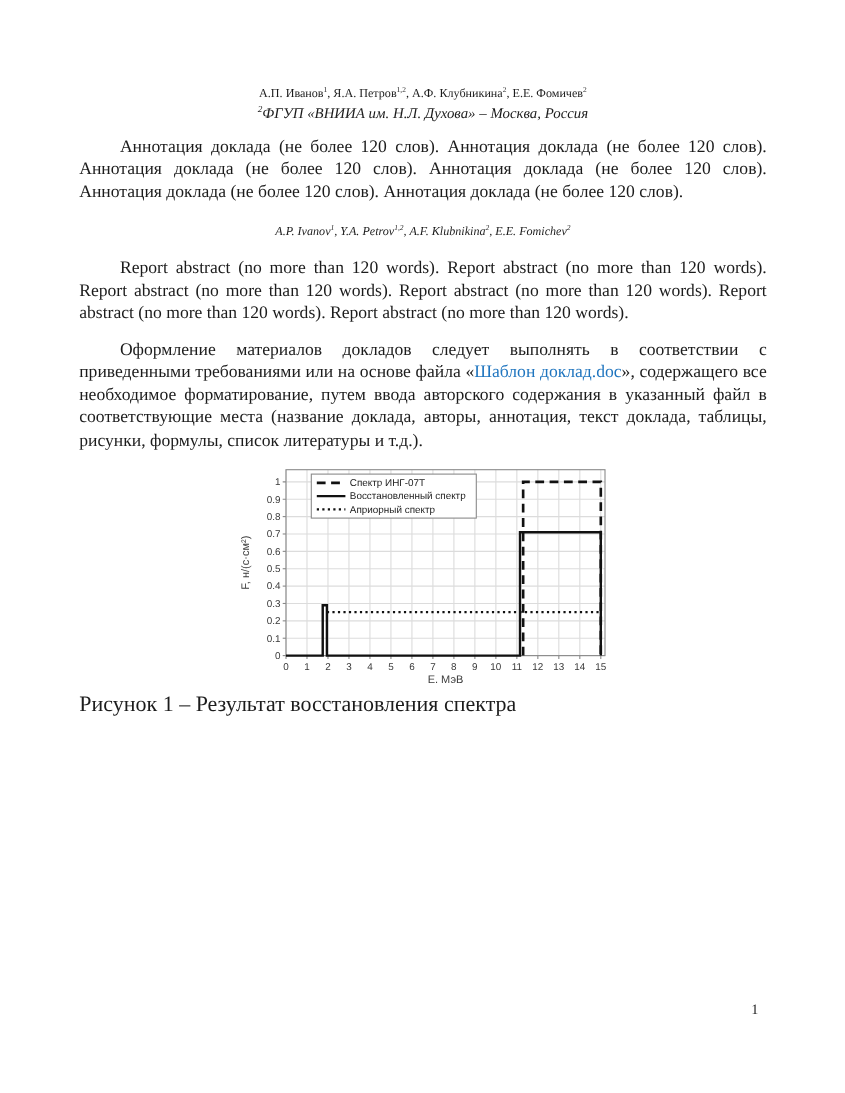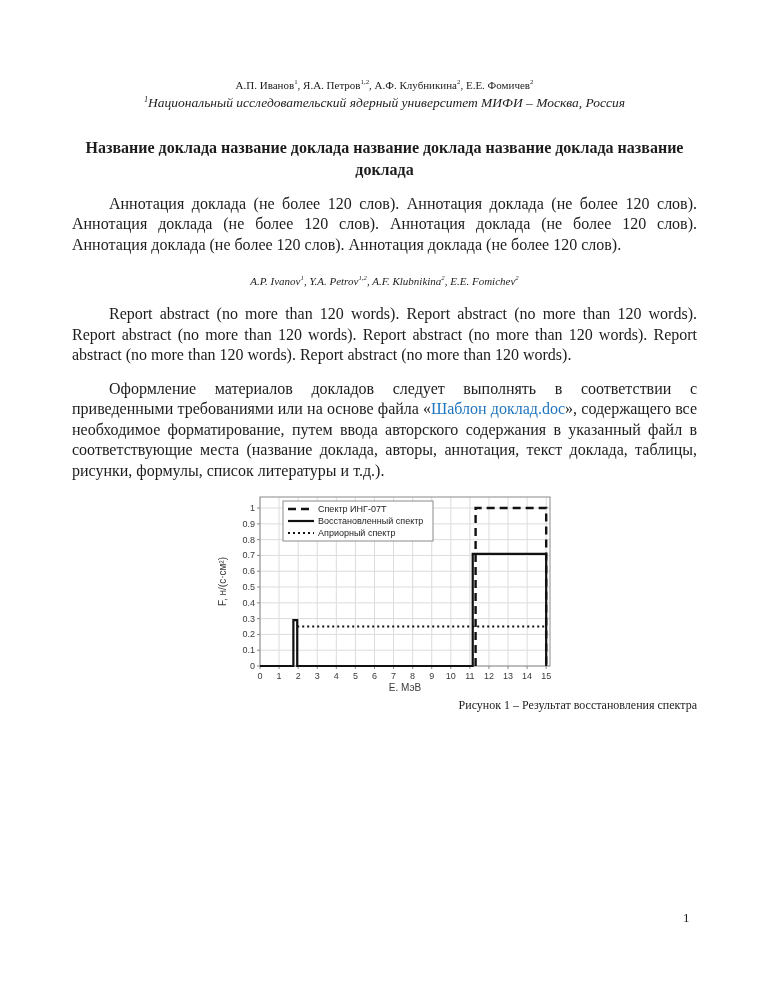--- a/index.html
+++ b/index.html
@@ -10,33 +10,32 @@
   .page{padding:76px 71px 0 72px;}
   .center{text-align:center;}
   .authors{font-size:11px;line-height:19px;margin:0;}
   .affil{font-size:13.5px;font-style:italic;line-height:15.5px;margin:0;}
   sup{font-size:0.62em;line-height:0;}
   .title{font-size:16px;font-weight:bold;text-align:center;line-height:22px;margin:26px 0 0 0;}
   .para{font-size:16px;line-height:20.5px;text-align:justify;text-indent:37px;margin:13px 0 0 0;}
   .mt{margin-top:17px;font-style:italic;}
   .doclink{text-decoration:none;cursor:pointer;}
   figure{margin:10px 0 0 0;text-align:center;}
-  figcaption{font-size:12px;margin-top:3px;text-align:right;color:#1c1c1c;}
+  figcaption{font-size:20px;margin-top:3px;text-align:left;color:#1c1c1c;}
   .pageno{position:absolute;left:683px;top:910px;font-size:13px;color:#1c1c1c;}
   svg text{font-family:"Liberation Sans",sans-serif;}
 </style>
 </head>
 <body>
 
 <div class="page">
 
   <p class="authors center">А.П. Иванов<sup>1</sup>, Я.А. Петров<sup>1,2</sup>, А.Ф. Клубникина<sup>2</sup>, Е.Е. Фомичев<sup>2</sup></p>
-  <p class="affil center"><sup>1</sup>Национальный исследовательский ядерный университет МИФИ – Москва, Россия</p>
+  <p class="affil center"><sup>2</sup>ФГУП «ВНИИА им. Н.Л. Духова» – Москва, Россия</p>
 
-  <h1 class="title">Название доклада название доклада название доклада название доклада название доклада</h1>
 
   <p class="para">Аннотация доклада (не более 120 слов). Аннотация доклада (не более 120 слов). Аннотация доклада (не более 120 слов). Аннотация доклада (не более 120 слов). Аннотация доклада (не более 120 слов). Аннотация доклада (не более 120 слов).</p>
 
   <p class="authors center mt">A.P. Ivanov<sup>1</sup>, Y.A. Petrov<sup>1,2</sup>, A.F. Klubnikina<sup>2</sup>, E.E. Fomichev<sup>2</sup></p>
 
 
   <p class="para">Report abstract (no more than 120 words). Report abstract (no more than 120 words). Report abstract (no more than 120 words). Report abstract (no more than 120 words). Report abstract (no more than 120 words). Report abstract (no more than 120 words).</p>
 
   <p class="para"><span>Оформление материалов докладов следует выполнять в соответствии с приведенными требованиями или на основе файла «</span><a href="#" class="doclink" id="doc-link" style="color: rgb(31, 117, 191);">Шаблон доклад.doc</a><span>», содержащего все необходимое форматирование, путем ввода авторского содержания в указанный файл в соответствующие места (название доклада, авторы, аннотация, текст доклада, таблицы, рисунки, формулы, список литературы и т.д.).</span></p>
 

